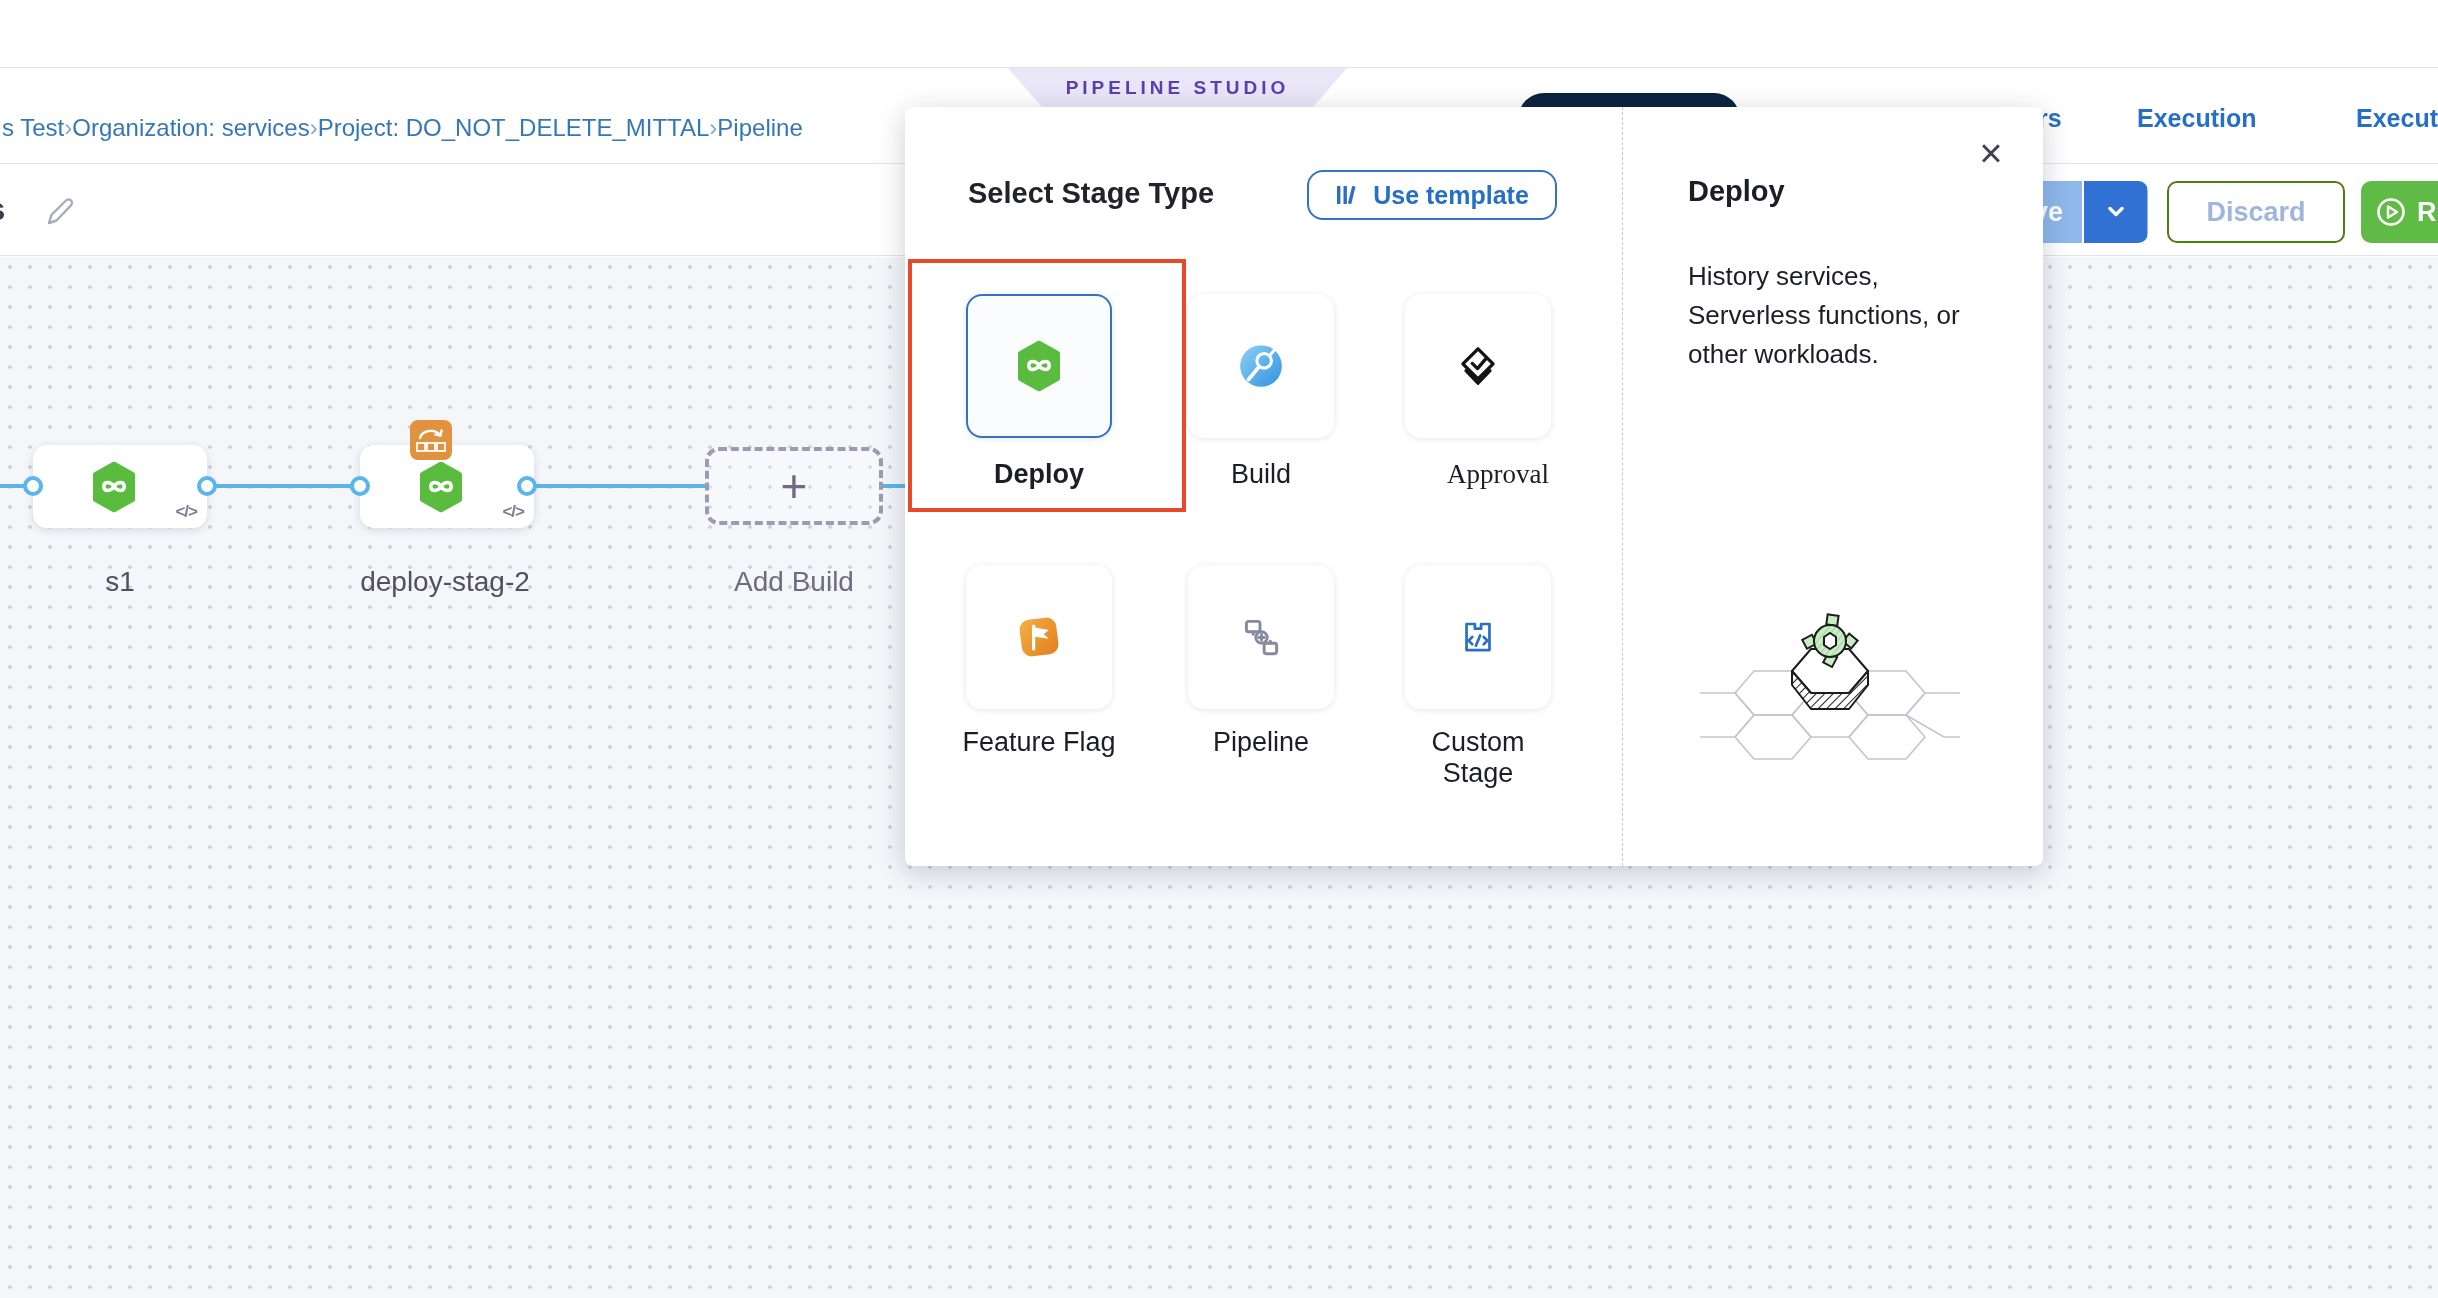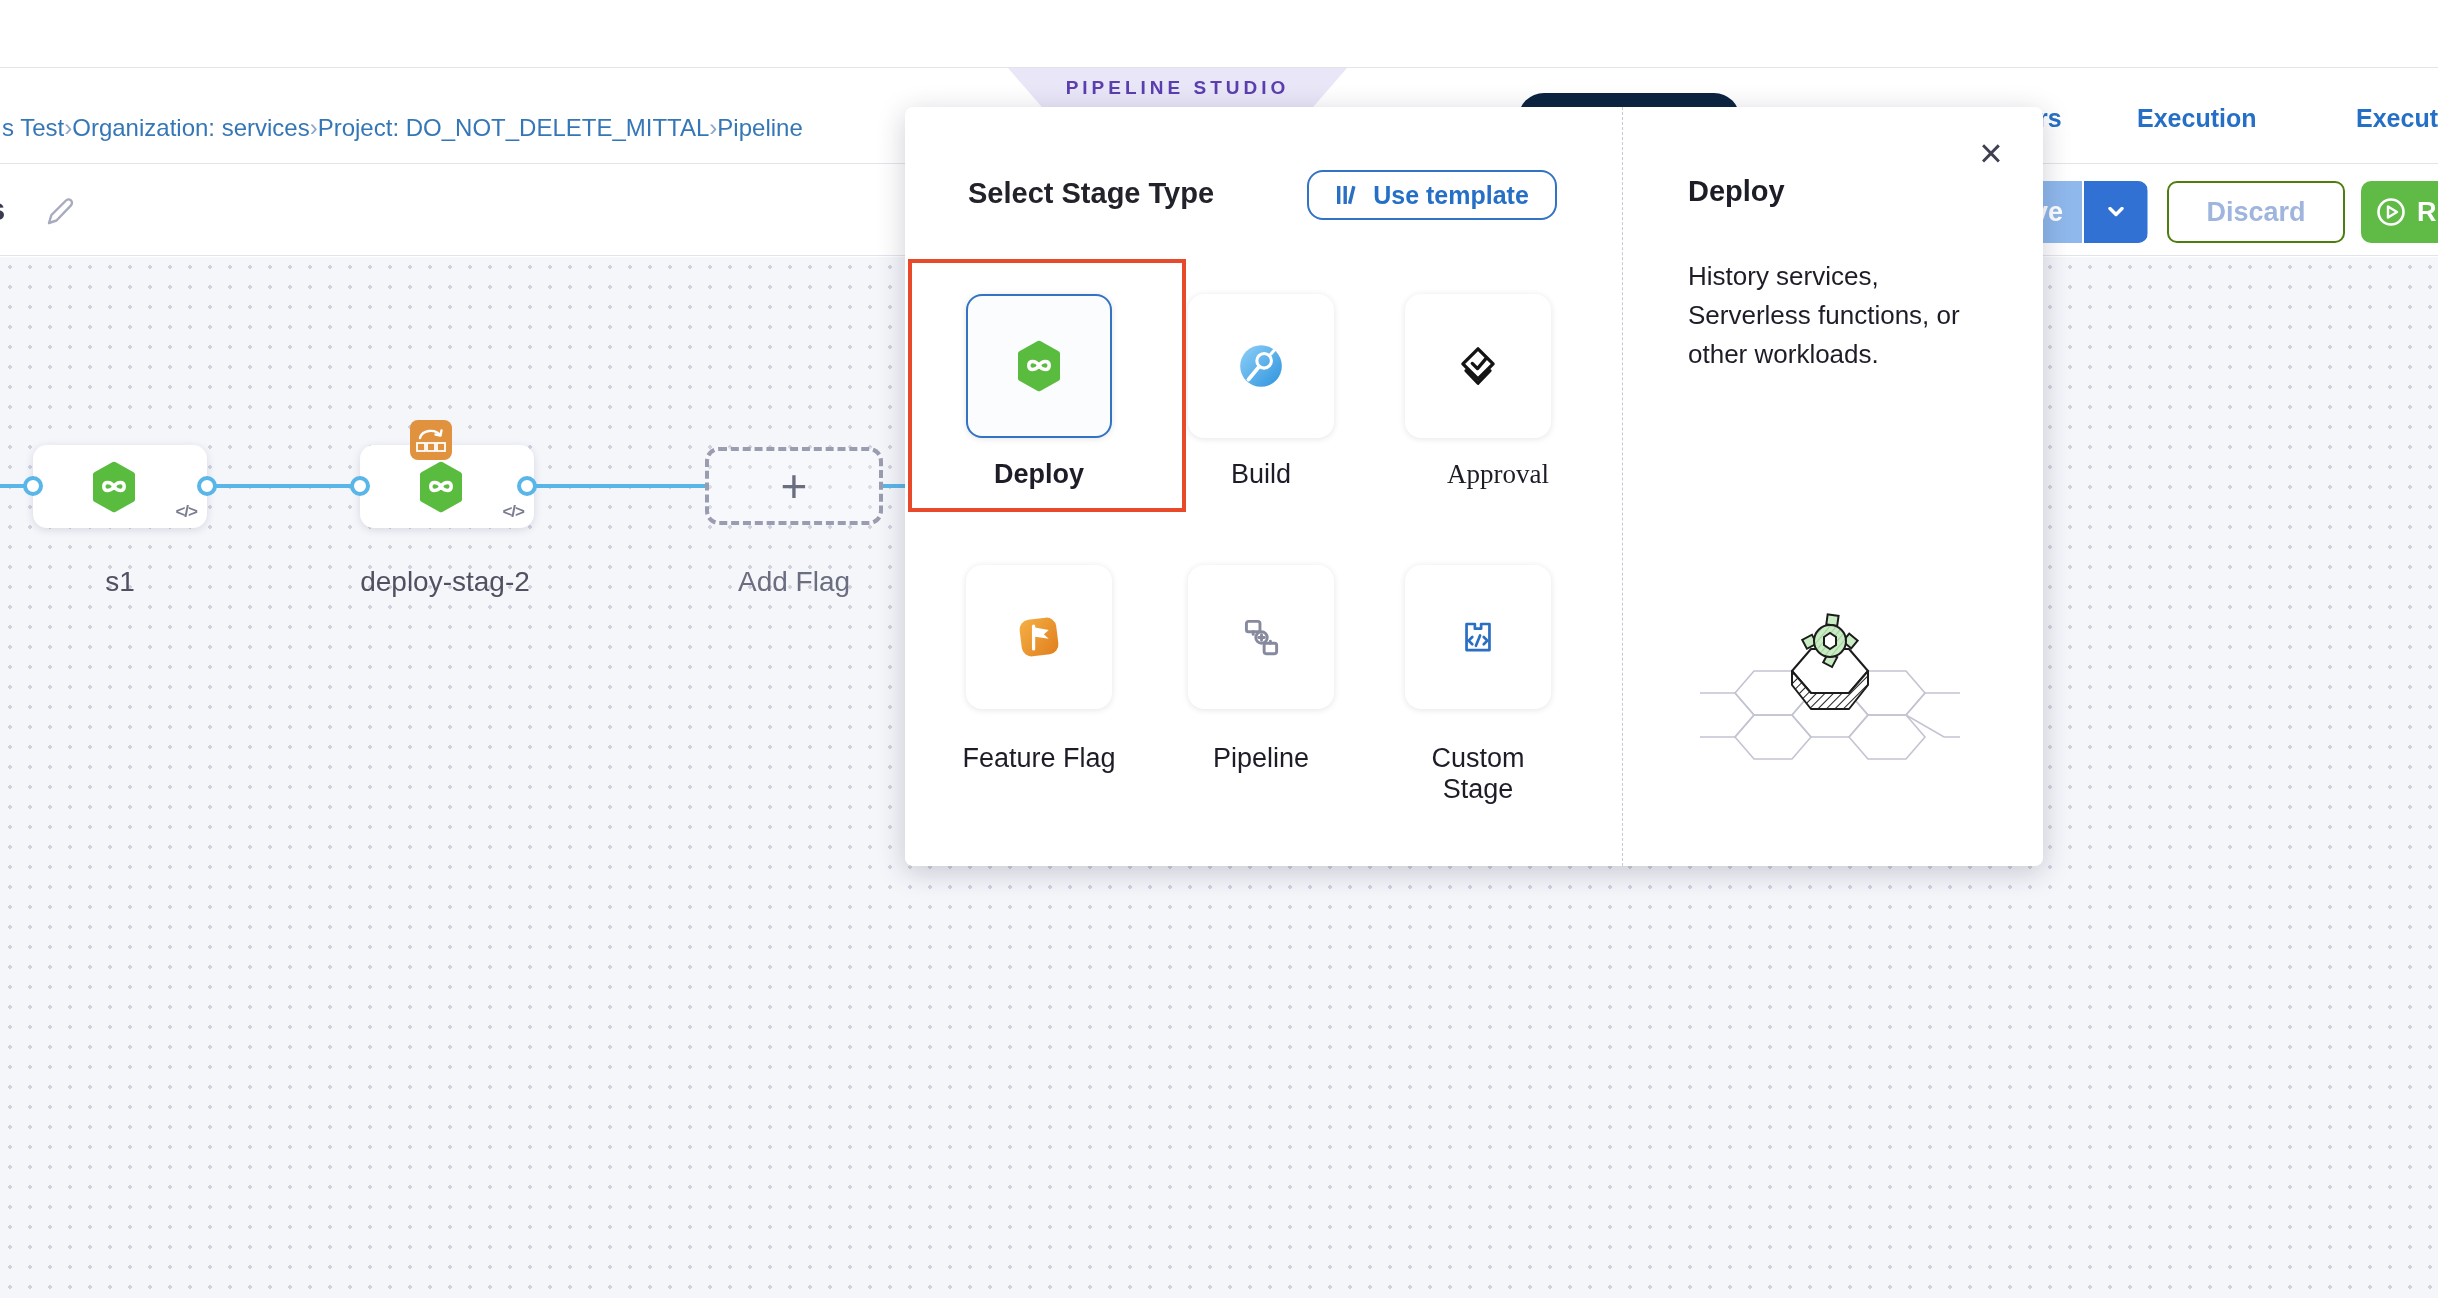--- a/index.html
+++ b/index.html
@@ -71,21 +71,21 @@
     font-size:40px; color:#3f4152; cursor:pointer; font-weight:400; }
 
   .card { position:absolute; width:146px; height:144px; background:#fff; border-radius:16px; box-shadow:0 1px 6px rgba(40,41,80,0.12);
     display:flex; align-items:center; justify-content:center; cursor:pointer; }
   .card.selected { border:2px solid #3273c4; background:#fbfcfe; }
   .card-label { position:absolute; width:166px; text-align:center; font-size:27px; color:#1d1d28; line-height:31px; }
   .card-label.bold { font-weight:700; }
 
   .col0 { left:61px; }  .col1 { left:283px; }  .col2 { left:500px; }
   .row0 { top:187px; }  .row1 { top:458px; }
-  .lblrow0 { top:352px; } .lblrow1 { top:620px;margin-top:16px; }
+  .lblrow0 { top:352px; } .lblrow1 { top:620px; }
   .lbl-center { transform:translateX(-10px); }
 
   .red-annot { position:absolute; left:908px; top:259px; width:278px; height:253px; border:4px solid #e8492a; z-index:30; pointer-events:none; }
 
   
   .detail-title { position:absolute; left:783px; top:68px; font-size:29px; font-weight:700; color:#1d1d28; }
   .detail-desc { position:absolute; left:783px; top:150px; width:280px; font-size:26px; line-height:39px; color:#1d1d28; }
   .illus { position:absolute; left:795px; top:490px; }
 </style>
 </head>
@@ -191,21 +191,21 @@
     <rect x="23" y="19" width="8" height="8" fill="none" stroke="#fff" stroke-width="1.8"></rect>
   </svg>
 </div>
 
 <div class="add-stage">
   <span class="add-plus">+</span>
 </div>
 
 <div class="stage-label" style="left:33px; width:174px;">s1</div>
 <div class="stage-label" style="left:340px; width:210px;">deploy-stag-2</div>
-<div class="stage-label" style="left:705px; width:178px; color:#6b6d80;">Add Flag</div>
+<div class="stage-label" style="left:705px; width:178px; color:#6b6d80;">Add Build</div>
 
 <div class="modal">
   <div class="modal-divider"></div>
 
   <div class="modal-title">Select Stage Type</div>
 
   <div class="use-template">
     <svg width="26" height="24" viewBox="0 0 26 24">
       <rect x="2" y="3" width="3.4" height="18" fill="#2b6fc3"></rect>
       <rect x="8.5" y="3" width="3.4" height="18" fill="#2b6fc3"></rect>

